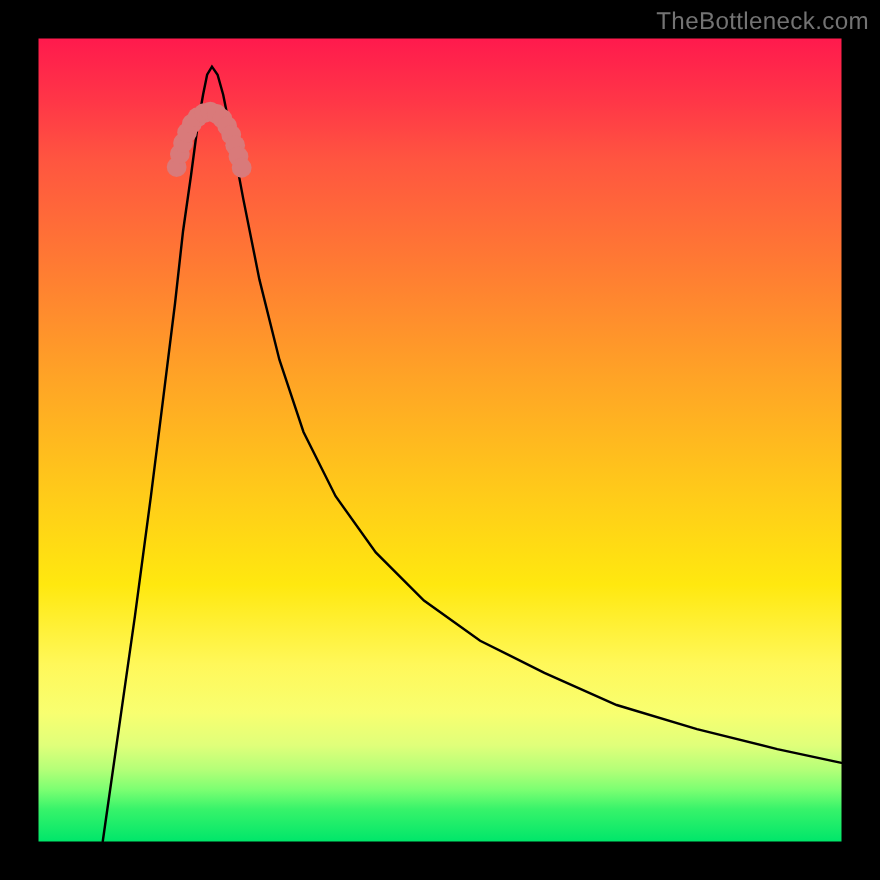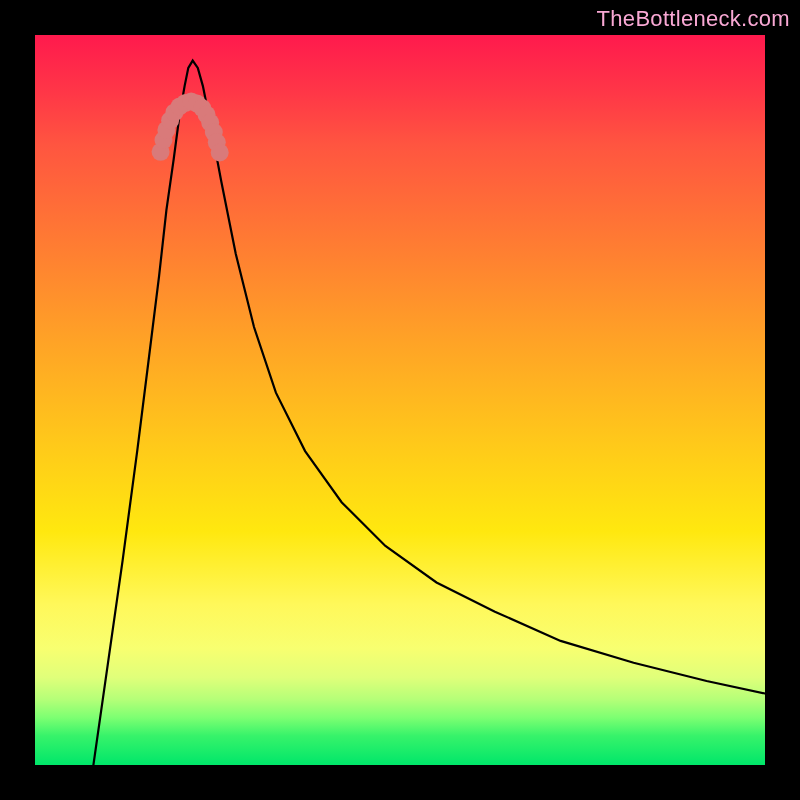--- a/index.html
+++ b/index.html
@@ -31,21 +31,21 @@
       #b5ff78 91%,
       #7dff72 93.5%,
       #37f36a 96%,
       #00e66a 100%
     );
   }
   .watermark {
     position: absolute;
     top: 6px;
     right: 10px;
-    color: #f9a8d4;
+    color: #737373;
     font-size: 22px;
     letter-spacing: 0.3px;
     user-select: none;
   }
   svg.curve {
     position: absolute;
     left: 0;
     top: 0;
     width: 730px;
     height: 730px;

